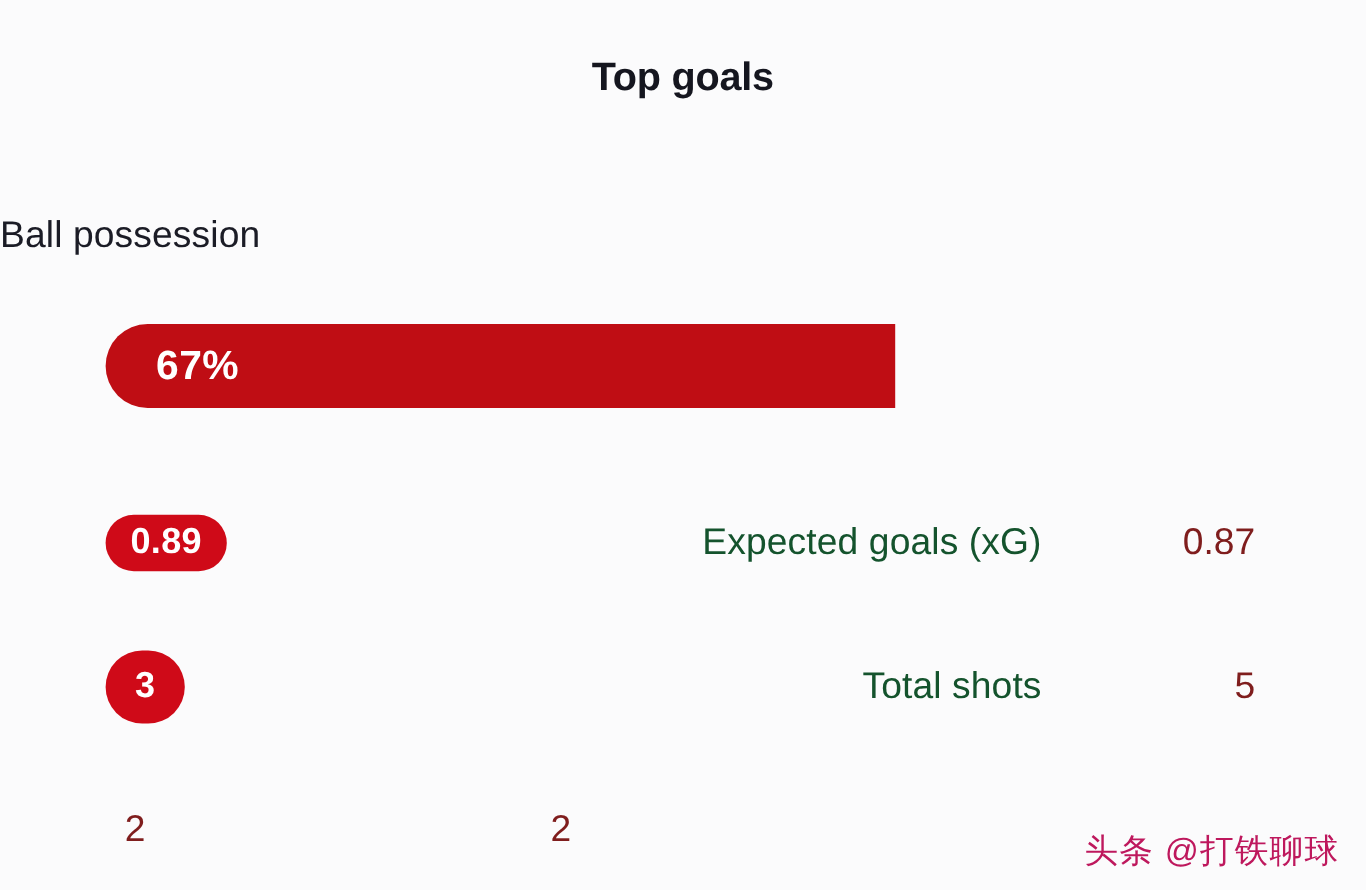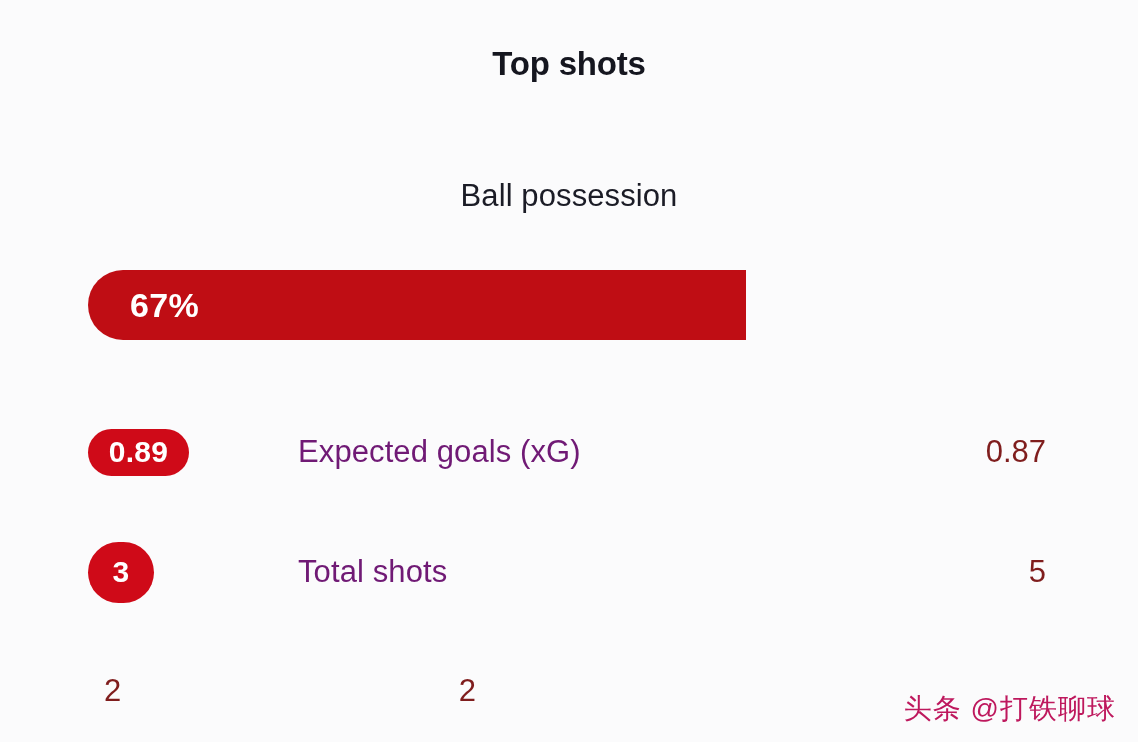--- a/index.html
+++ b/index.html
@@ -27,21 +27,21 @@
     font-weight:bold;
     letter-spacing:-0.2px;
     color:#15161f;
   }
 
   
   .possession-label {
     position:absolute;
     left:0; right:0;
     top:178px;
-    text-align:center;
+    text-align:left;
     font-size:31px;
     font-weight:normal;
     letter-spacing:0.1px;
     color:#1b1c26;
   }
 
   .possession-bar {
     position:absolute;
     left:88px;
     top:270px;
@@ -104,25 +104,25 @@
     width:210px;
     display:flex;
     align-items:center;
     flex:0 0 210px;
   }
   .stat-home { justify-content:flex-start; }
   .stat-away { justify-content:flex-end; }
 
   .stat-label {
     flex:1;
-    text-align:left;
+    text-align:right;
     font-size:31px;
     font-weight:normal;
     letter-spacing:0.1px;
-    color:#701a75;
+    color:#14532d;
     white-space:nowrap;
   }
 
   .stat-plain {
     font-size:31px;
     font-weight:normal;
     color:#7f1d1d;
   }
 
   
@@ -165,21 +165,21 @@
     font-weight:normal;
     color:#be185d;
     letter-spacing:1px;
     white-space:nowrap;
     pointer-events:none;
   }
 </style>
 </head>
 <body>
 
-<div class="panel-title">Top shots</div>
+<div class="panel-title">Top goals</div>
 
 <div class="possession-label">Ball possession</div>
 
 <div class="possession-bar">
   <div class="poss-seg poss-seg-home">
     <span class="poss-value">67%</span>
   </div>
   <div class="poss-seg-gap"></div>
 </div>
 

